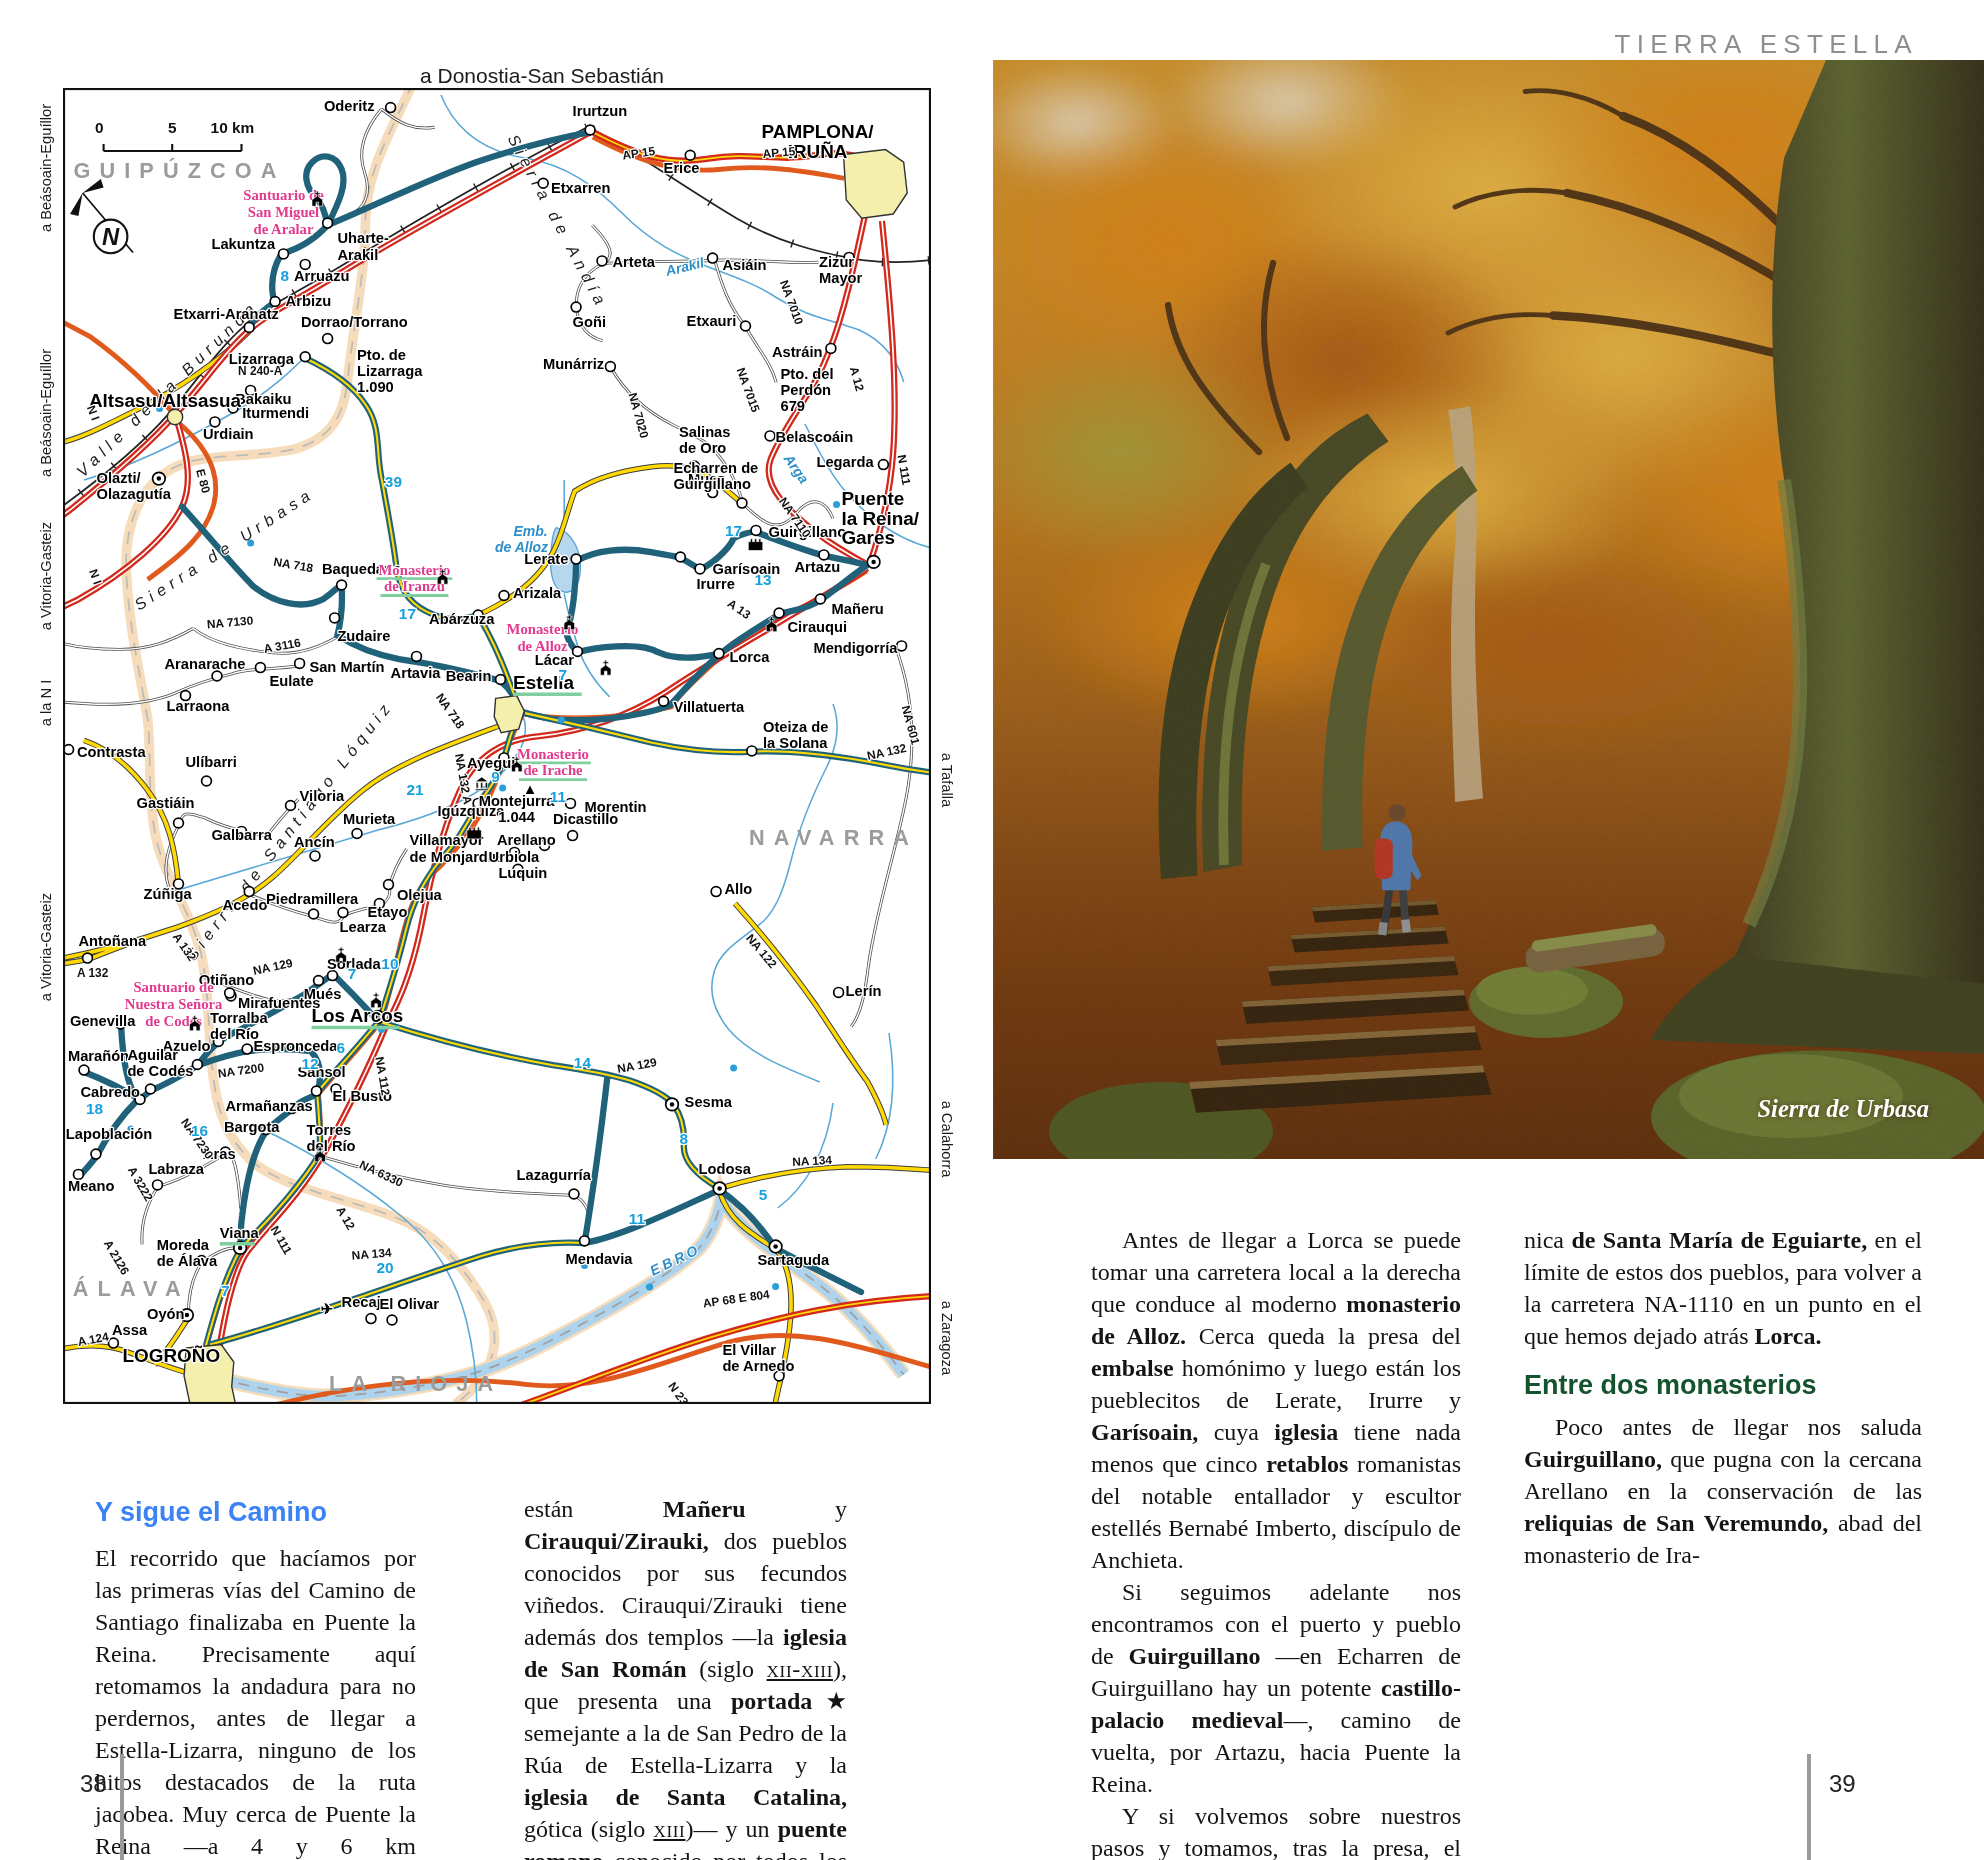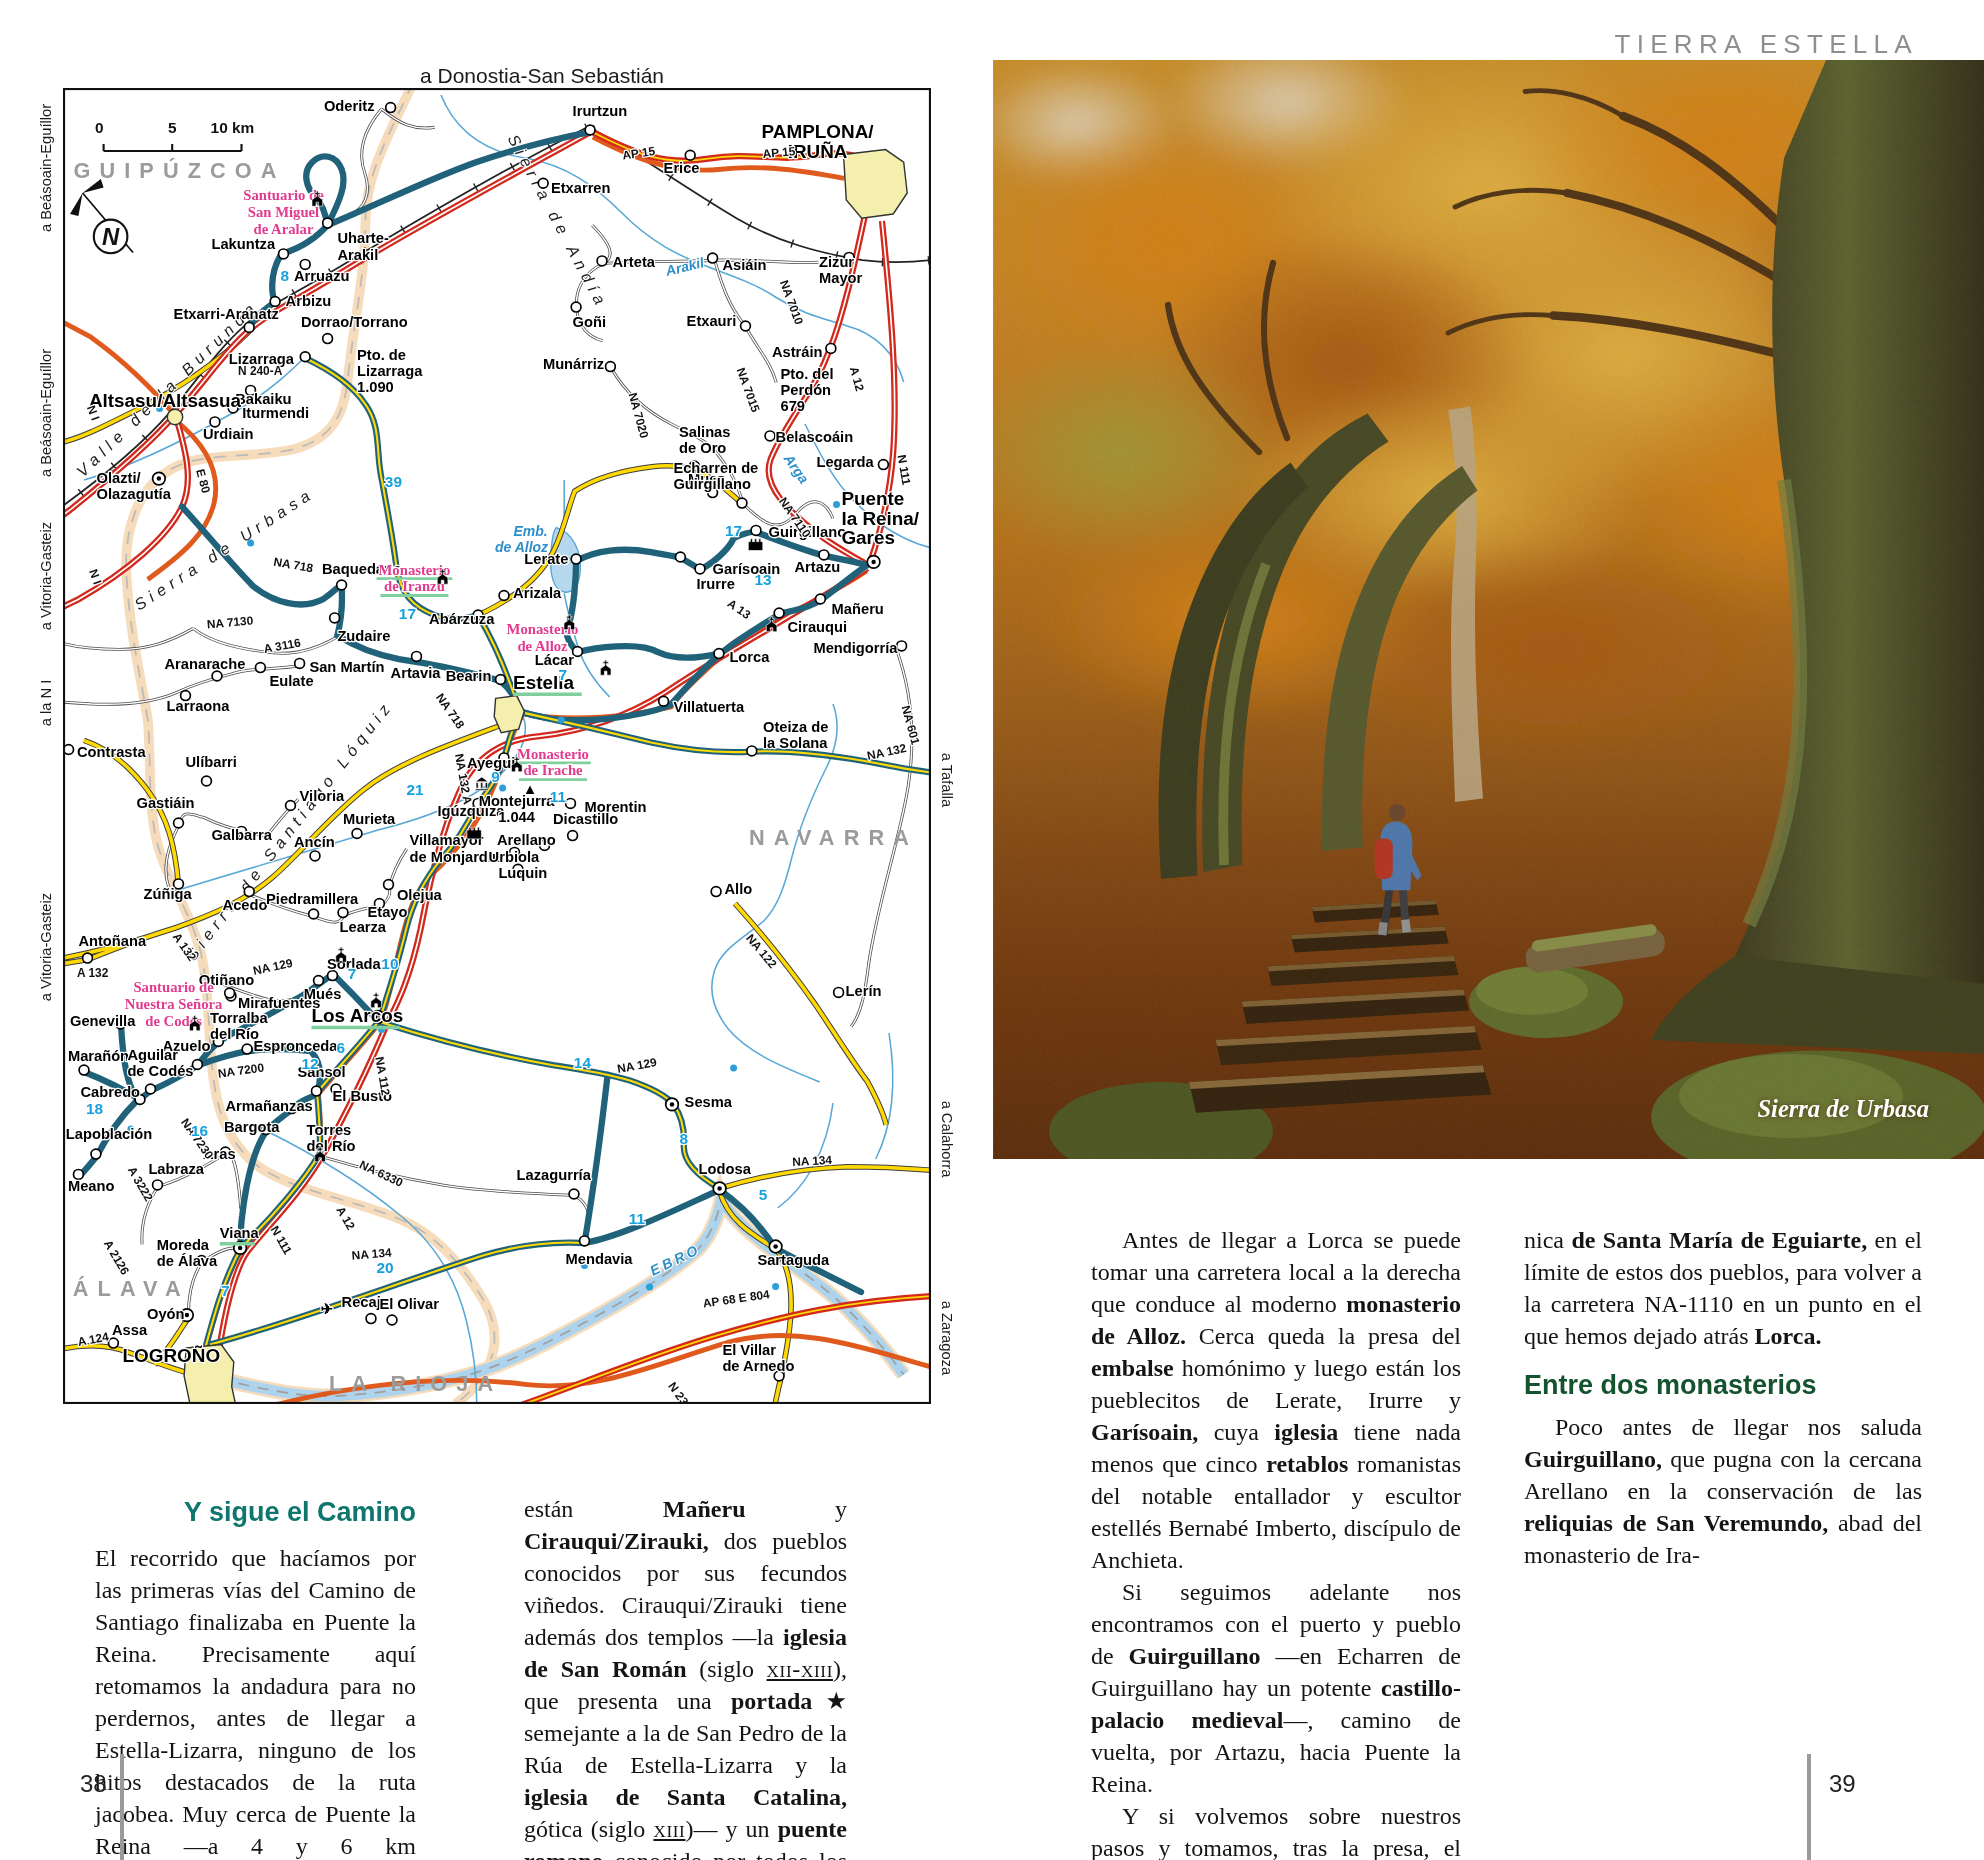--- a/index.html
+++ b/index.html
@@ -9,21 +9,21 @@
   .runhead{position:absolute;top:29px;right:67px;font-size:26px;letter-spacing:6.3px;color:#8f8f8f;}
   .folio{position:absolute;font-size:24px;color:#222;}
   .foliobar{position:absolute;width:4.2px;background:#9a9a9a;}
   
   .col{position:absolute;}
   .col p{margin:0;font:24px/32px "Liberation Serif",serif;color:#141414;text-align:justify;text-indent:31px;}
   .col p.noind{text-indent:0;}
   .b{font-weight:bold;}
   .i{font-style:italic;}
   .sc{font-variant:small-caps;letter-spacing:0.7px;text-decoration:underline;}
-  .ghead{font:bold 27px/31px "Liberation Sans",sans-serif;color:#0f766e;margin:0 0 14px 0;text-align:right;}
+  .ghead{font:bold 27px/31px "Liberation Sans",sans-serif;color:#3b82f6;margin:0 0 14px 0;}
   .ghead2{font:bold 27px/31px "Liberation Sans",sans-serif;color:#14532d;margin:18px 0 9.8px 0;}
   
   #map{position:absolute;left:63px;top:88px;}
   .edgelbl{position:absolute;font-size:14.7px;color:#1a1a1a;white-space:nowrap;transform-origin:center center;}
   #toplbl{position:absolute;left:420px;top:64px;font-size:21px;color:#1a1a1a;}
   
   text{font-family:"Liberation Sans",sans-serif;}
   .town{font-size:21px;font-weight:bold;fill:#000;paint-order:stroke;stroke:#ffffff;stroke-width:3.5px;stroke-linejoin:round;}
   .big{font-size:27px;}
   .reg{font-size:31px;font-weight:bold;fill:#9b9b9b;letter-spacing:13px;}

